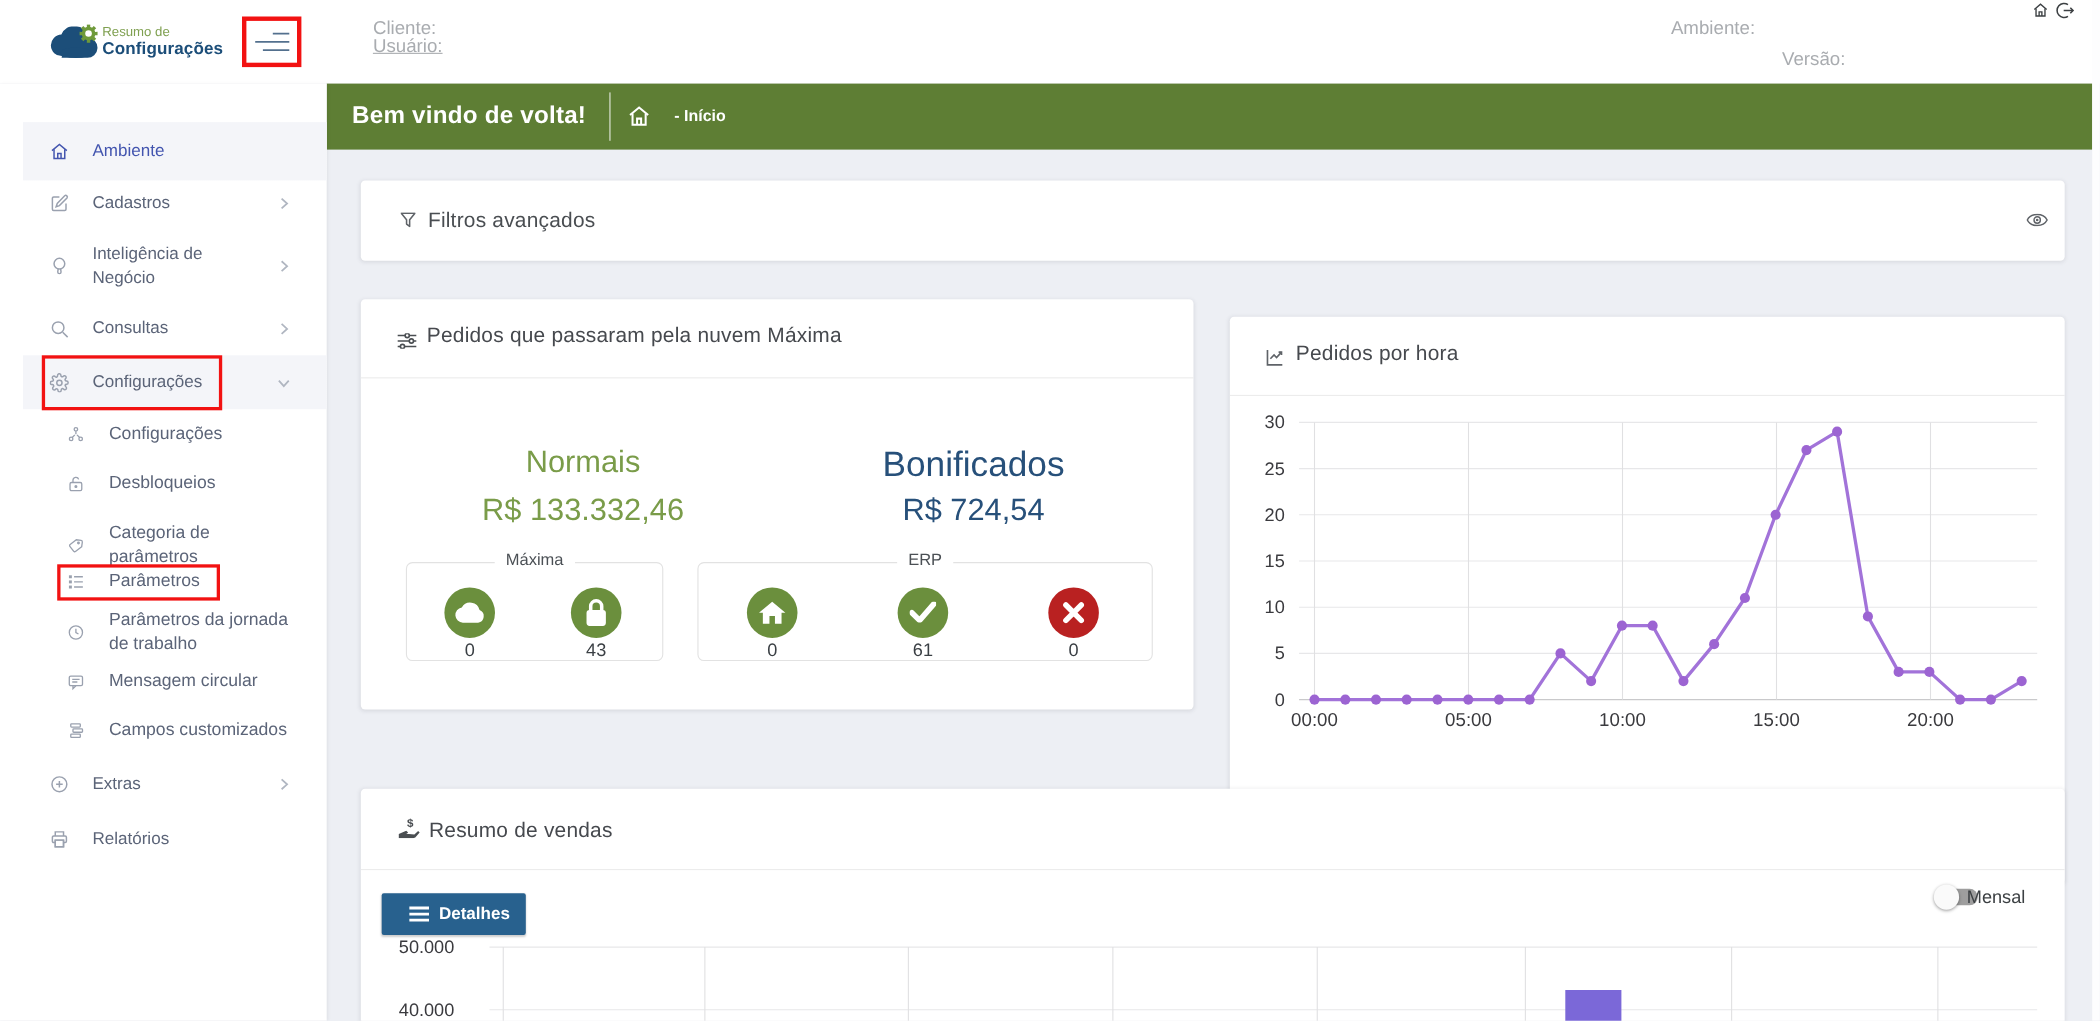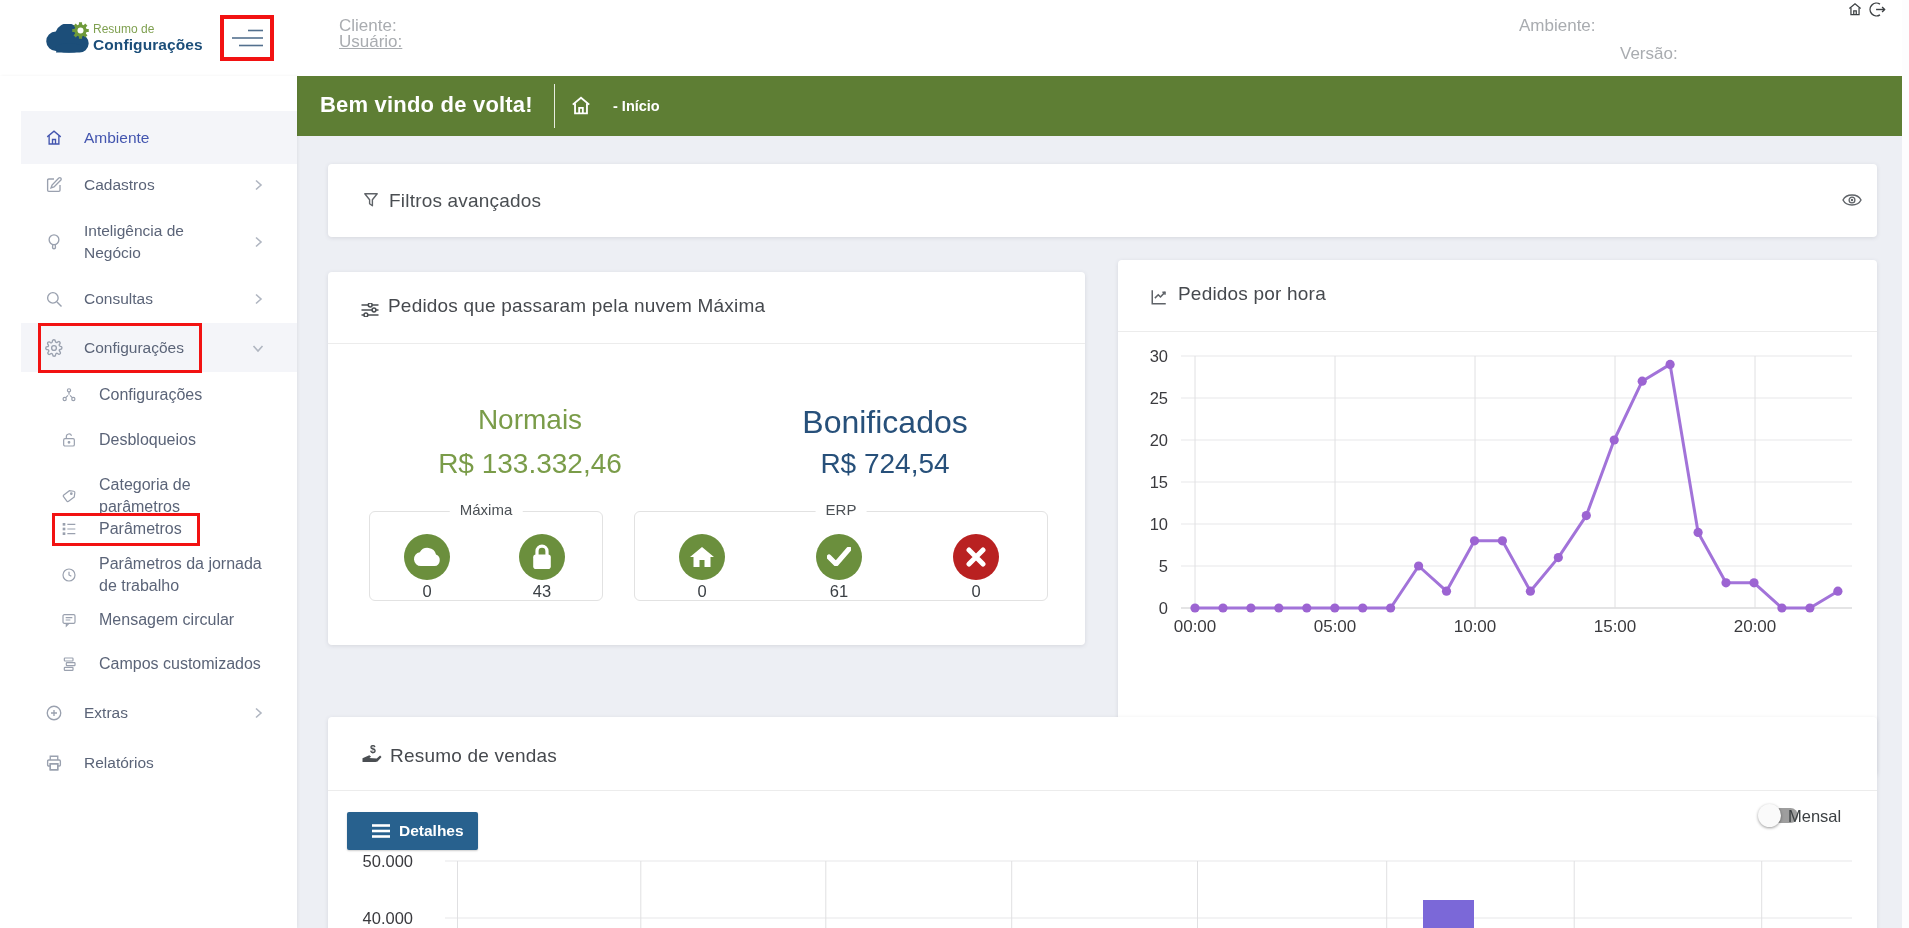--- a/index.html
+++ b/index.html
@@ -287,21 +287,21 @@
           <path d="M3 3l14 14M17 3L3 17" stroke="#fff" stroke-width="5" stroke-linecap="round"></path>
         </svg>
     </div>
     <div class="cnum" style="left:76px;top:310px;width:46px;">0</div>
     <div class="cnum" style="left:191px;top:310px;width:46px;">43</div>
     <div class="cnum" style="left:351px;top:310px;width:46px;">0</div>
     <div class="cnum" style="left:488px;top:310px;width:46px;">61</div>
     <div class="cnum" style="left:625px;top:310px;width:46px;">0</div>
   </div>
 
-  <div class="card" style="left:1118px;top:260px;width:759px;height:515px;" id="rightcard">
+  <div class="card" style="left:1118px;top:288px;width:759px;height:515px;" id="rightcard">
     <svg class="abs" style="left:32px;top:28px;" width="18" height="18" viewBox="0 0 24 24" fill="none" stroke="#5f6368" stroke-width="2">
         <path d="M3 3v18h18"></path>
         <path d="M6.5 13.5 11 9l3 3 6-6.5"></path>
         <path d="M16.5 5.5H20V9"></path>
       </svg>
     <div class="ctitle" style="left:60px;top:23px;">Pedidos por hora</div>
     <div class="cdiv" style="top:71px;"></div>
     <svg class="abs" id="linechart" style="left:0;top:71px;" width="759" height="342" viewBox="0 0 759 342">
       <line x1="63" y1="25" x2="734" y2="25" stroke="#e7e7e9" stroke-width="1"></line>
       <line x1="63" y1="67" x2="734" y2="67" stroke="#e7e7e9" stroke-width="1"></line>

